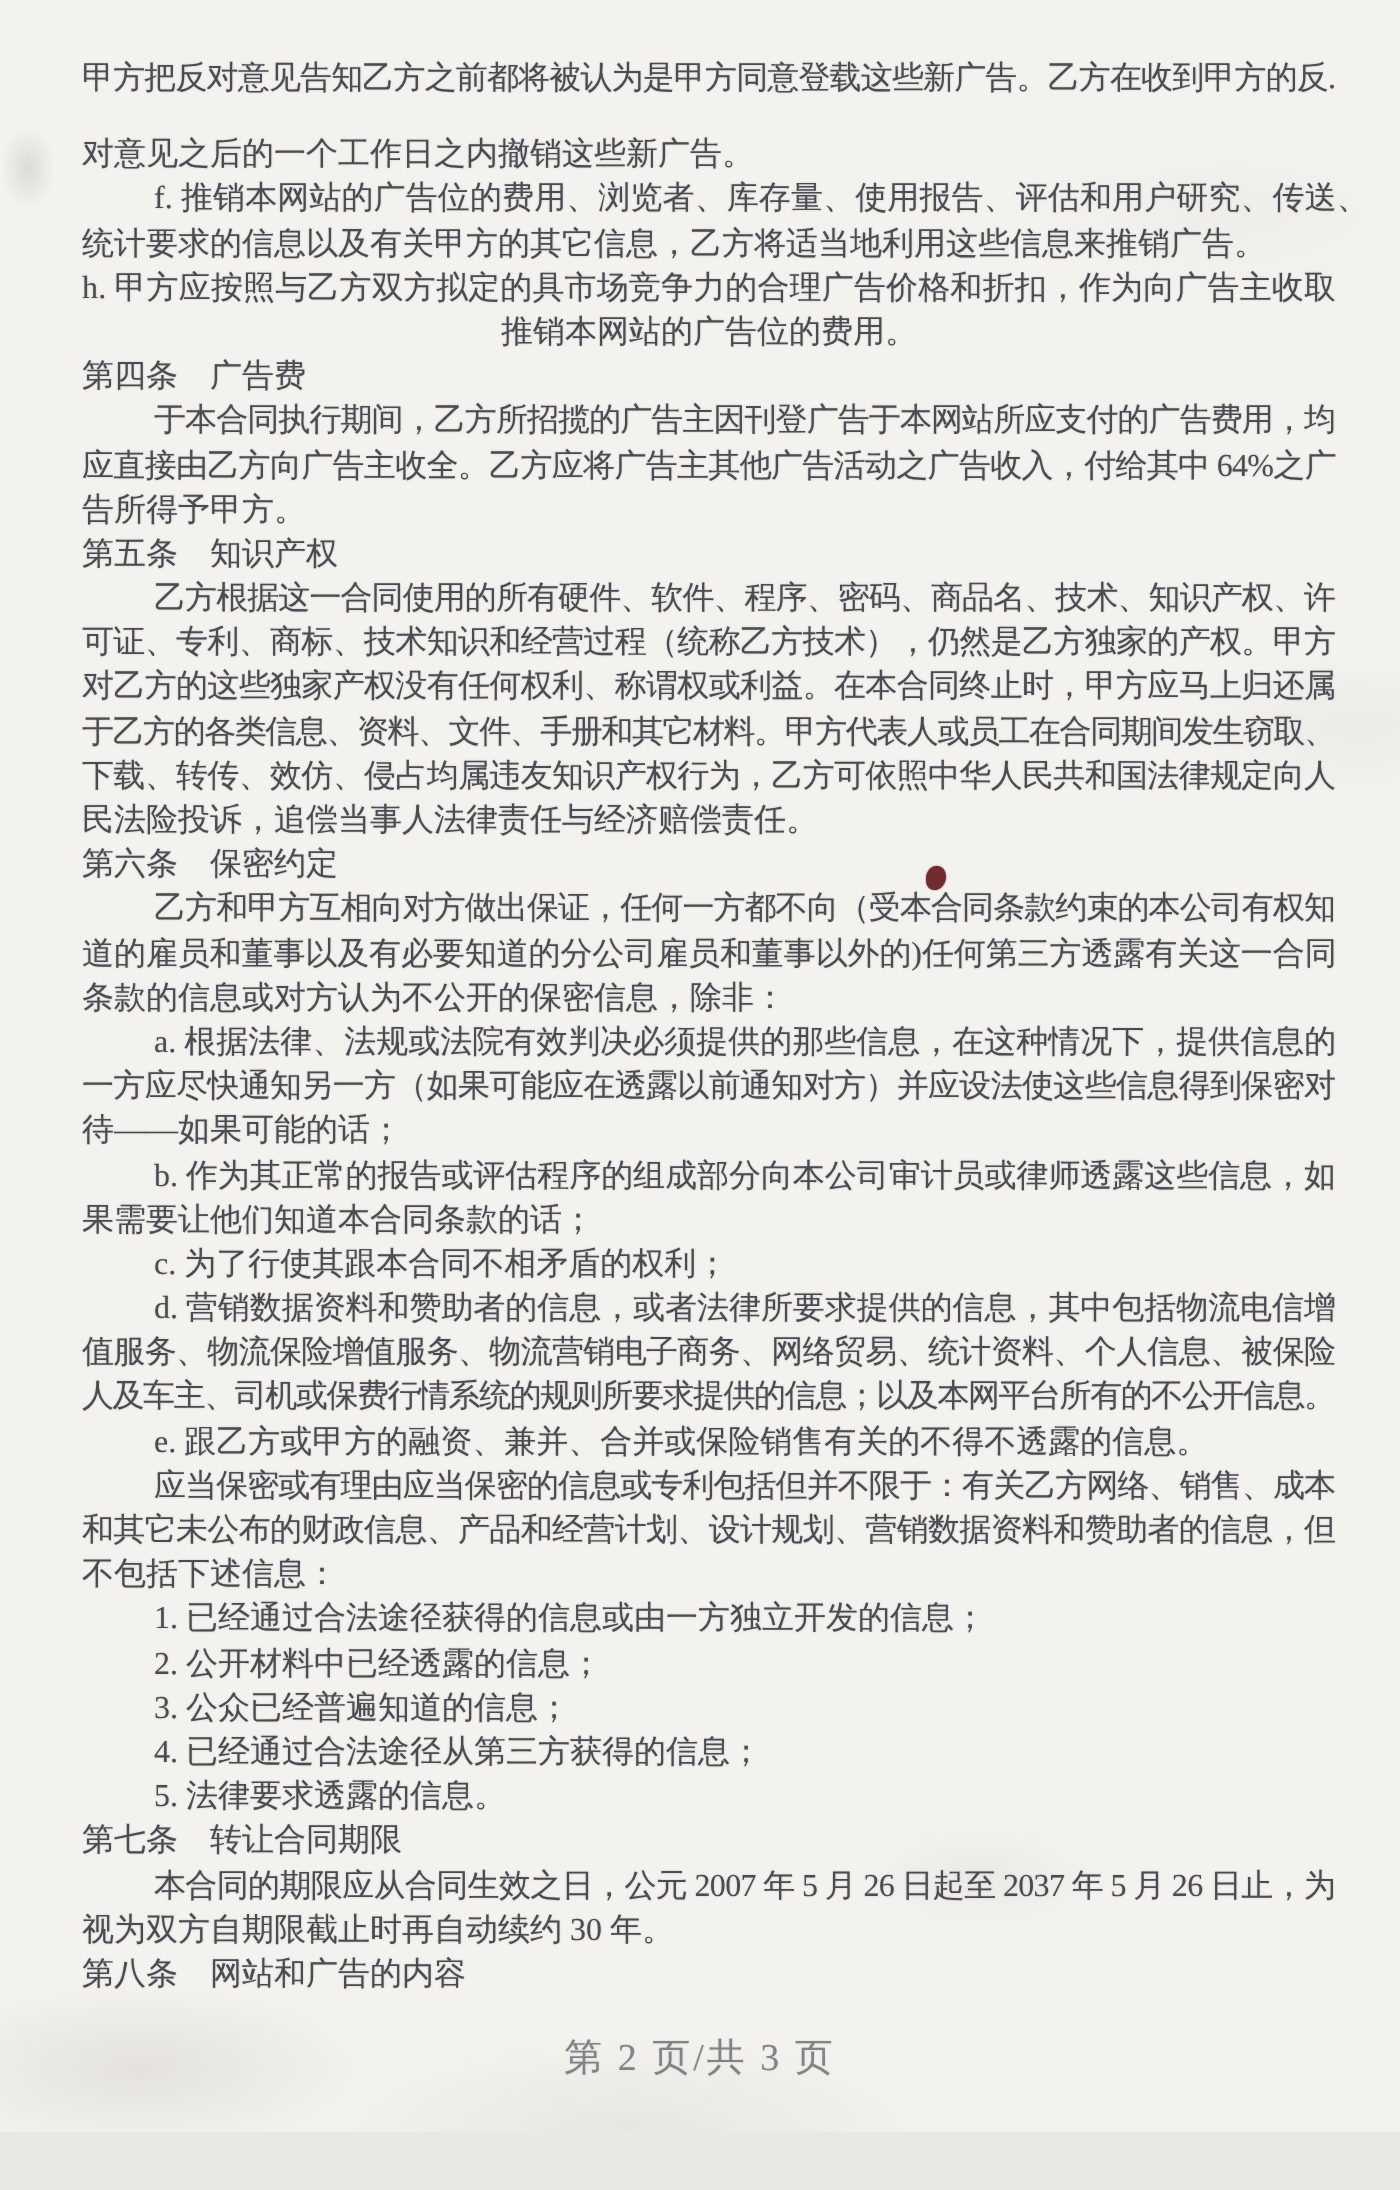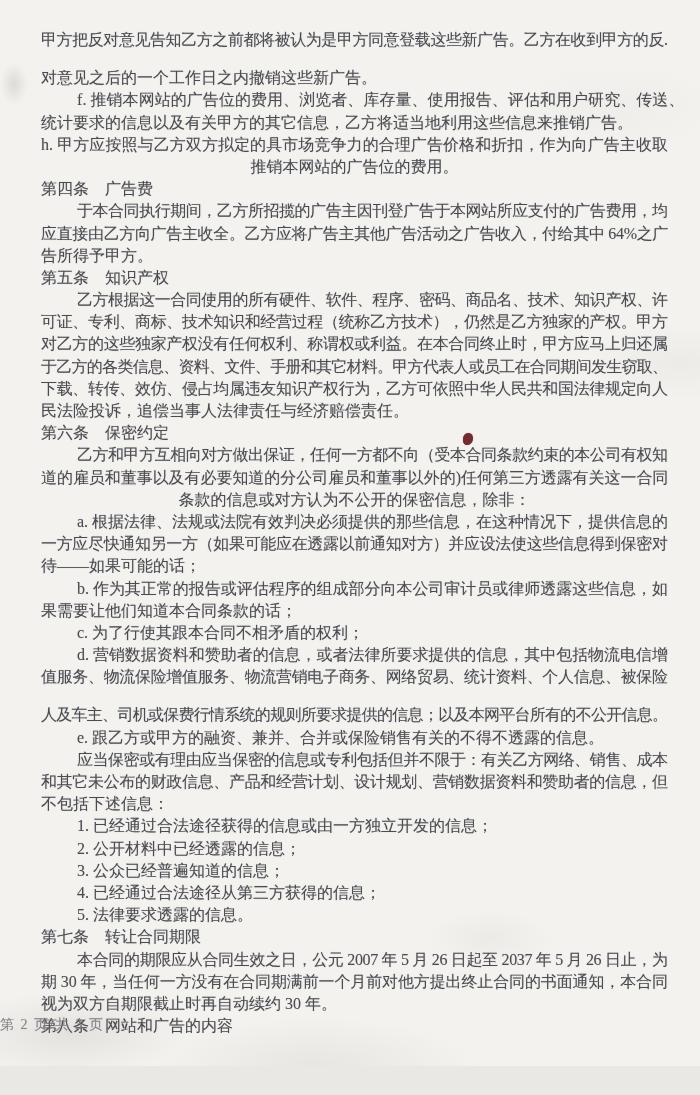--- a/index.html
+++ b/index.html
@@ -34,21 +34,22 @@
     color: var(--text, #4b4c51);
     text-shadow: 0 0 1px rgba(95,95,105,0.35);
     white-space: nowrap;
     overflow: visible;
   }
   .line > span { display: inline-block; white-space: nowrap; }
   .footer {
     position: absolute;
     left: 0; top: 1016px;
     width: 700px;
-    font-size: 14px;
+    text-align: center;
+    font-size: 19px;
     letter-spacing: 1.5px;
     color: var(--footer, #828387);
     text-shadow: 0 0 1px rgba(130,131,135,0.3);
   }
   .ink-blot {
     position: absolute;
     left: 463px; top: 433px;
     width: 10px; height: 12px;
     background: var(--ink-blot, #5e1116);
     border-radius: 55% 45% 60% 40%;
@@ -74,40 +75,39 @@
       <div class="line" style="padding-left: 0px;"><span>第五条　知识产权</span></div>
       <div class="line" style="padding-left: 36px;"><span style="letter-spacing: -0.459459px;">乙方根据这一合同使用的所有硬件、软件、程序、密码、商品名、技术、知识产权、许</span></div>
       <div class="line" style="padding-left: 0px;"><span style="letter-spacing: -0.333333px;">可证、专利、商标、技术知识和经营过程（统称乙方技术），仍然是乙方独家的产权。甲方</span></div>
       <div class="line" style="padding-left: 0px;"><span style="letter-spacing: -0.333333px;">对乙方的这些独家产权没有任何权利、称谓权或利益。在本合同终止时，甲方应马上归还属</span></div>
       <div class="line" style="padding-left: 0px;"><span style="letter-spacing: -0.725px;">于乙方的各类信息、资料、文件、手册和其它材料。甲方代表人或员工在合同期间发生窃取、</span></div>
       <div class="line" style="padding-left: 0px;"><span style="letter-spacing: -0.333333px;">下载、转传、效仿、侵占均属违友知识产权行为，乙方可依照中华人民共和国法律规定向人</span></div>
       <div class="line" style="padding-left: 0px;"><span>民法险投诉，追偿当事人法律责任与经济赔偿责任。</span></div>
       <div class="line" style="padding-left: 0px;"><span>第六条　保密约定</span></div>
       <div class="line" style="padding-left: 36px;"><span style="letter-spacing: -0.459459px;">乙方和甲方互相向对方做出保证，任何一方都不向（受本合同条款约束的本公司有权知</span></div>
       <div class="line" style="padding-left: 0px;"><span style="letter-spacing: -0.0512821px;">道的雇员和董事以及有必要知道的分公司雇员和董事以外的)任何第三方透露有关这一合同</span></div>
-      <div class="line" style="padding-left: 0px; text-align: center;"><span>条款的信息或对方认为不公开的保密信息，除非：</span></div>
+      <div class="line" style="padding-left: 0px;"><span>条款的信息或对方认为不公开的保密信息，除非：</span></div>
       <div class="line" style="padding-left: 36px;"><span style="letter-spacing: 0px;">a. 根据法律、法规或法院有效判决必须提供的那些信息，在这种情况下，提供信息的</span></div>
       <div class="line" style="padding-left: 0px;"><span style="letter-spacing: -0.333333px;">一方应尽快通知另一方（如果可能应在透露以前通知对方）并应设法使这些信息得到保密对</span></div>
       <div class="line" style="padding-left: 0px;"><span>待——如果可能的话；</span></div>
       <div class="line" style="padding-left: 36px;"><span style="letter-spacing: -0.0263158px;">b. 作为其正常的报告或评估程序的组成部分向本公司审计员或律师透露这些信息，如</span></div>
       <div class="line" style="padding-left: 0px;"><span>果需要让他们知道本合同条款的话；</span></div>
       <div class="line" style="padding-left: 36px;"><span>c. 为了行使其跟本合同不相矛盾的权利；</span></div>
       <div class="line" style="padding-left: 36px;"><span style="letter-spacing: -0.0263158px;">d. 营销数据资料和赞助者的信息，或者法律所要求提供的信息，其中包括物流电信增</span></div>
       <div class="line" style="padding-left: 0px;"><span style="letter-spacing: -0.333333px;">值服务、物流保险增值服务、物流营销电子商务、网络贸易、统计资料、个人信息、被保险</span></div>
-      <div class="line" style="padding-left: 0px; margin-top: 16px;"><span style="letter-spacing: -0.725px;">人及车主、司机或保费行情系统的规则所要求提供的信息；以及本网平台所有的不公开信息。</span></div>
+      <div class="line" style="padding-left: 0px;"><span style="letter-spacing: -0.725px;">人及车主、司机或保费行情系统的规则所要求提供的信息；以及本网平台所有的不公开信息。</span></div>
       <div class="line" style="padding-left: 36px;"><span>e. 跟乙方或甲方的融资、兼并、合并或保险销售有关的不得不透露的信息。</span></div>
       <div class="line" style="padding-left: 36px;"><span style="letter-spacing: -0.459459px;">应当保密或有理由应当保密的信息或专利包括但并不限于：有关乙方网络、销售、成本</span></div>
       <div class="line" style="padding-left: 0px;"><span style="letter-spacing: -0.333333px; font-family: Liberation Mono, monospace;">和其它未公布的财政信息、产品和经营计划、设计规划、营销数据资料和赞助者的信息，但</span></div>
       <div class="line" style="padding-left: 0px;"><span>不包括下述信息：</span></div>
       <div class="line" style="padding-left: 36px;"><span>1. 已经通过合法途径获得的信息或由一方独立开发的信息；</span></div>
       <div class="line" style="padding-left: 36px;"><span>2. 公开材料中已经透露的信息；</span></div>
       <div class="line" style="padding-left: 36px;"><span>3. 公众已经普遍知道的信息；</span></div>
       <div class="line" style="padding-left: 36px;"><span>4. 已经通过合法途径从第三方获得的信息；</span></div>
       <div class="line" style="padding-left: 36px;"><span>5. 法律要求透露的信息。</span></div>
       <div class="line" style="padding-left: 0px; font-family: Liberation Serif, serif;"><span>第七条　转让合同期限</span></div>
       <div class="line" style="padding-left: 36px;"><span style="letter-spacing: -0.320755px;">本合同的期限应从合同生效之日，公元 2007 年 5 月 26 日起至 2037 年 5 月 26 日止，为</span></div>
-      <div class="line" style="padding-left: 0px;"><span style="letter-spacing: -0.121951px;">期 30 年，当任何一方没有在合同期满前一个月前对他方提出终止合同的书面通知，本合同</span></div>
       <div class="line" style="padding-left: 0px;"><span>视为双方自期限截止时再自动续约 30 年。</span></div>
       <div class="line" style="padding-left: 0px;"><span>第八条　网站和广告的内容</span></div>
     </div>
   <div class="ink-blot"></div>
   <div class="footer">第 2 页/共 3 页</div>
 </div>
 
 </body></html>

